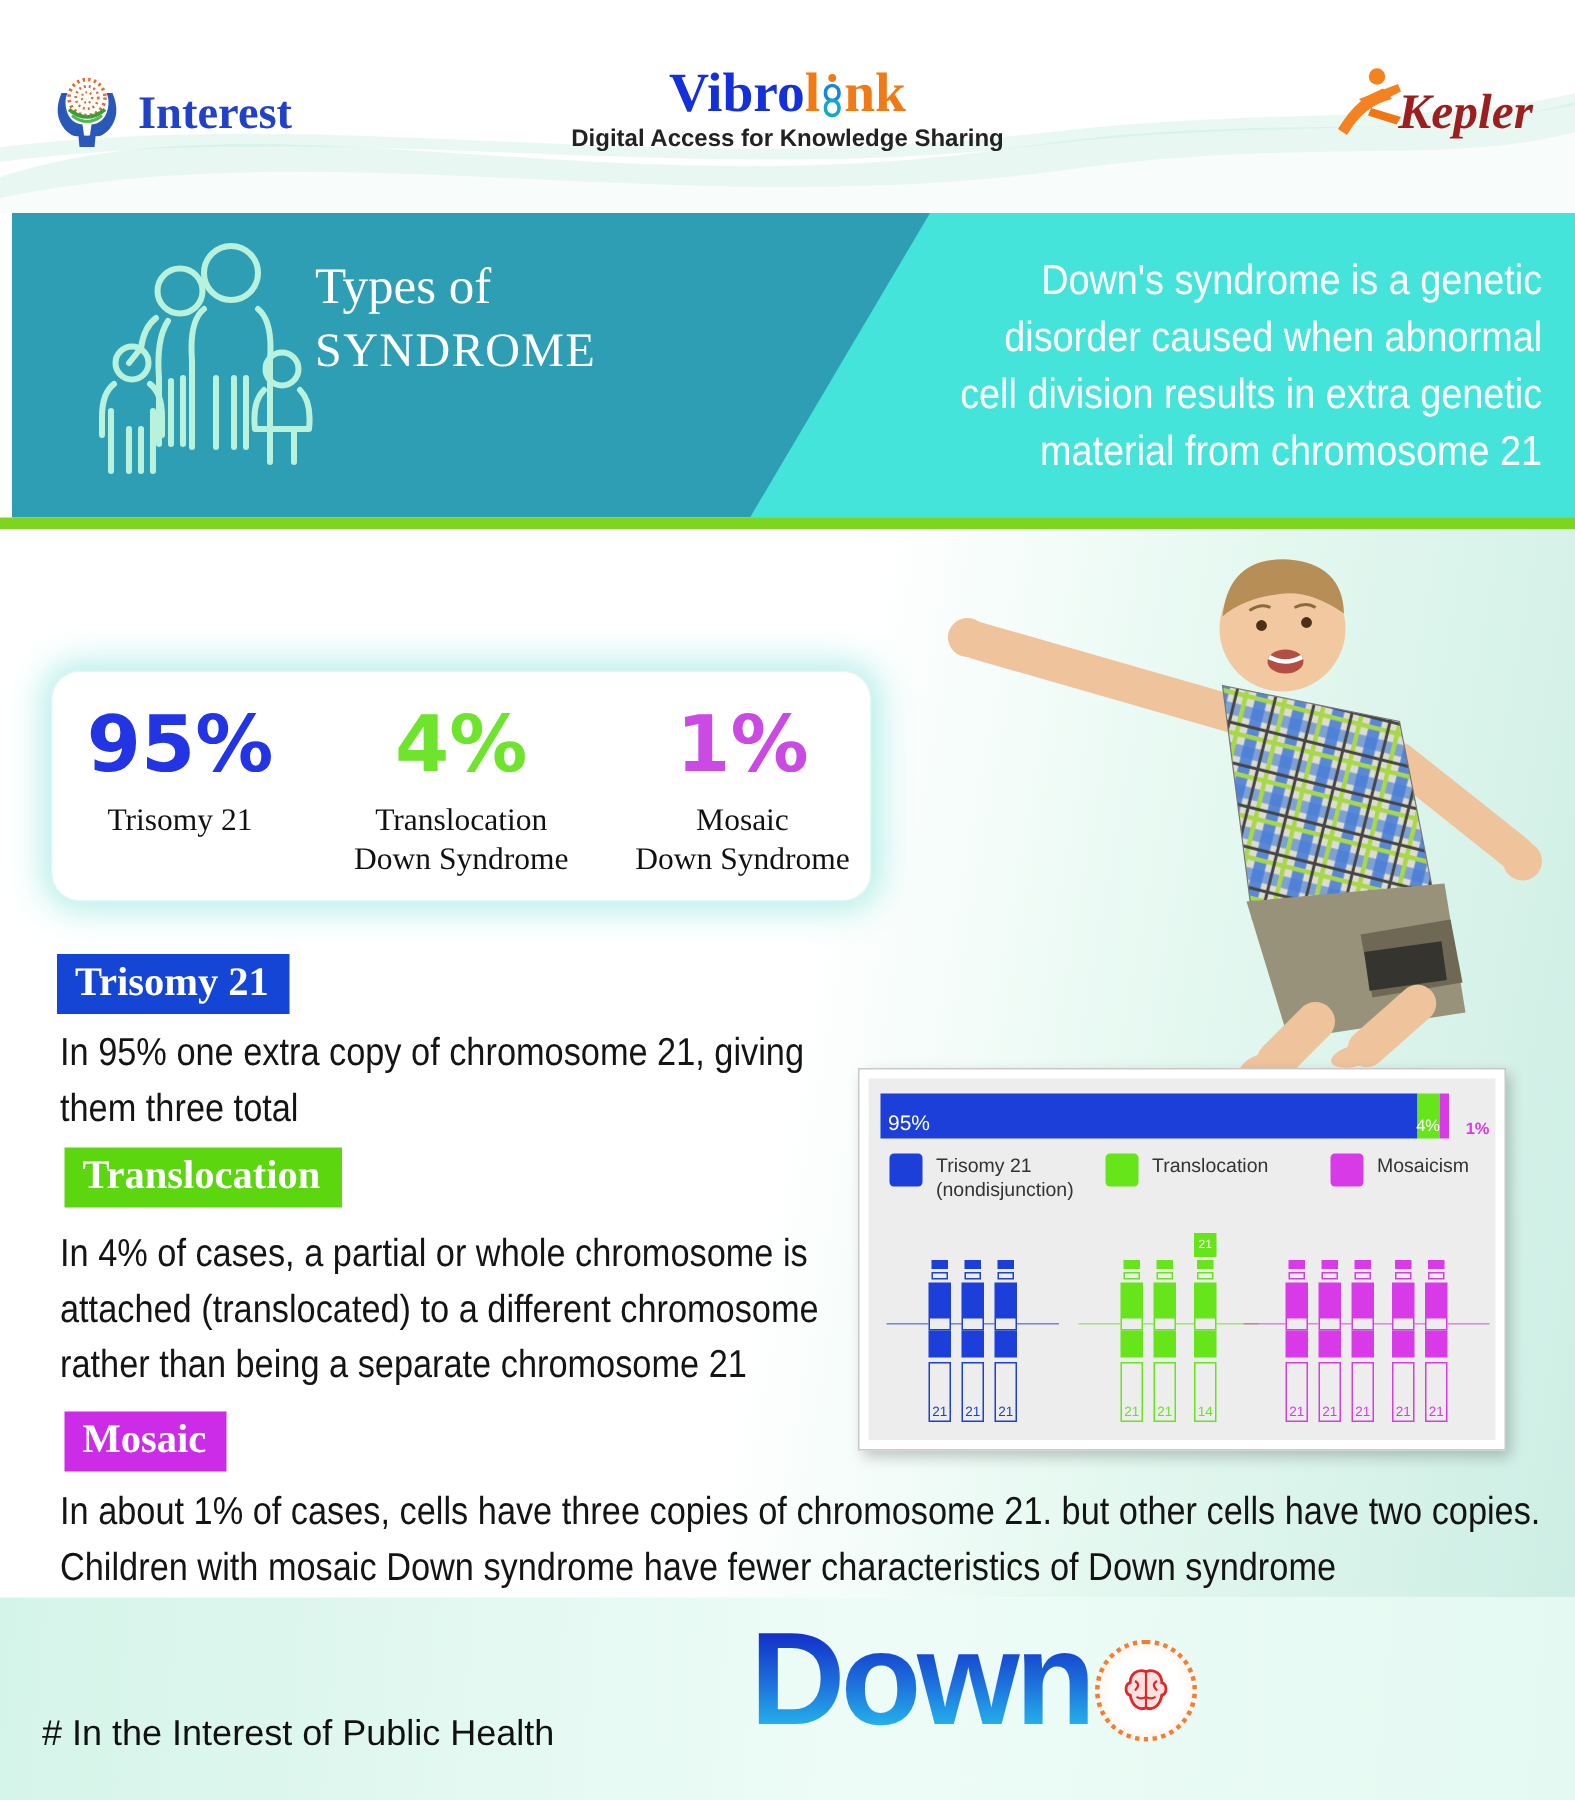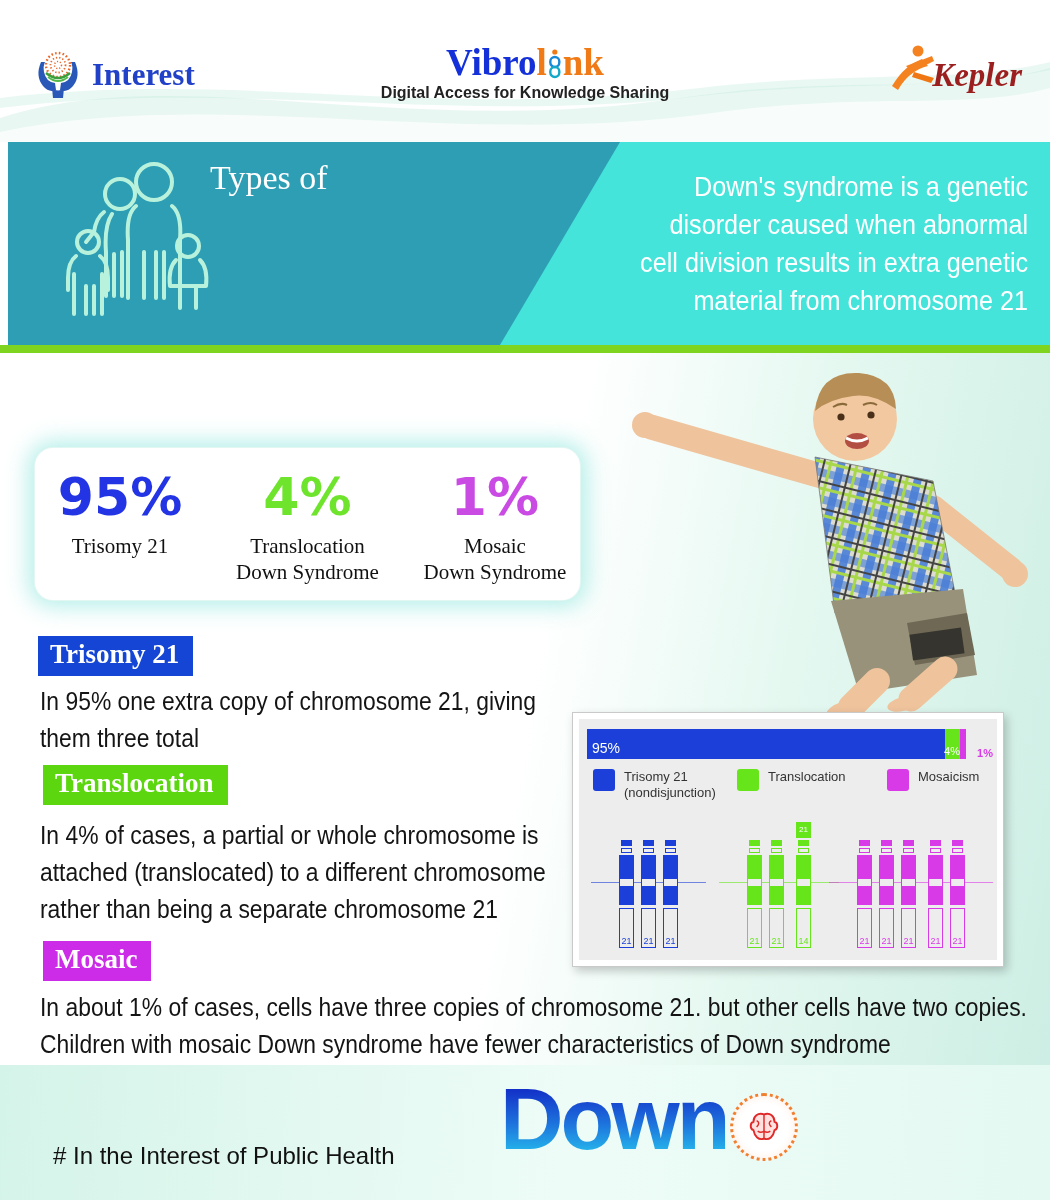--- a/index.html
+++ b/index.html
@@ -17,21 +17,21 @@
   .vl-link{margin:0 1px 2px 1px;}
   .vibrolink-tagline{font-size:16px;font-weight:bold;color:#222;margin-top:3px;}
   .logo-kepler{position:absolute;right:28px;top:44px;display:flex;align-items:flex-end;}
   .kepler-name{font-family:"Liberation Serif",serif;font-weight:bold;font-style:italic;font-size:33px;color:#9c1f1f;margin-left:-8px;}
 
   
   .banner{position:absolute;left:8px;top:142px;width:1042px;height:203px;background:#2E9EB4;overflow:hidden;}
   .banner-diagonal{position:absolute;inset:0;background:#45E4DB;
     clip-path:polygon(612px 0,1042px 0,1042px 203px,492px 203px);}
   .family-icon{position:absolute;left:52px;top:14px;}
-  .banner-title{position:absolute;left:202px;top:16px;color:#fff;font-family:"Liberation Serif",serif;}
+  .banner-title{position:absolute;left:202px;top:30px;color:#fff;font-family:"Liberation Serif",serif;}
   .bt1{font-size:34px;line-height:40px;}
   .bt2{font-size:57px;font-weight:bold;letter-spacing:2px;line-height:62px;}
   .bt3{font-size:32px;letter-spacing:1px;line-height:42px;}
   .banner-desc{position:absolute;right:22px;top:26px;text-align:right;color:#fff;
     font-size:28px;line-height:38px;transform:scaleX(.9);transform-origin:right top;}
   .banner-desc .line{white-space:nowrap;}
   .green-line{position:absolute;left:0;top:345px;width:1050px;height:8px;background:#7FD41F;}
 
   
   .main{position:absolute;left:0;top:353px;width:1050px;height:712px;
@@ -87,21 +87,21 @@
   .ch-body2{width:15px;height:18px;}
   .ch-tail{width:15px;height:40px;box-sizing:border-box;background:#ededed;margin-top:3px;position:relative;}
   .ch-num{position:absolute;bottom:0;left:0;width:100%;text-align:center;font-size:9px;line-height:11px;}
 
   
   .boy{position:absolute;right:0;top:2px;pointer-events:none;}
 
   
   .footer{position:absolute;left:0;top:1065px;width:1050px;height:135px;
     background:linear-gradient(95deg,#d5f4e9,#eefcf7 55%,#e3f9f1);}
-  .hashtag{position:absolute;left:53px;bottom:30px;font-size:24px;color:#111;}
+  .hashtag{position:absolute;left:28px;bottom:30px;font-size:24px;color:#111;}
   .vibrocar{position:absolute;left:500px;top:6px;display:flex;align-items:flex-start;}
   .vc-text{font-family:"Liberation Sans",sans-serif;font-weight:bold;font-size:88px;line-height:96px;
     letter-spacing:-3px;color:#1a5fd8;}
   @supports ((-webkit-background-clip:text) or (background-clip:text)){
     .vc-text{background:linear-gradient(180deg,#1123c4 12%,#1d73dd 55%,#27c6ee 92%);
       -webkit-background-clip:text;background-clip:text;color:transparent;}
   }
   .vc-brain{width:62px;height:62px;border-radius:50%;border:3px dotted #f08030;margin:22px 2px 0 2px;
     background:radial-gradient(#ffffff 55%,#ffe9dd);display:grid;place-items:center;flex:none;}
   .vc-side{display:flex;flex-direction:column;justify-content:space-between;height:96px;margin-left:4px;padding:8px 0 6px 0;box-sizing:border-box;}
@@ -172,20 +172,21 @@
       <circle cx="28" cy="86" r="11"></circle>
       <path d="M16,100 Q8,106 8,122 L8,134 M40,100 Q48,106 48,122 L48,134"></path>
       <path d="M14,118 L14,158 M26,130 L26,158 M34,130 L34,158 M42,118 L42,158"></path>
       <circle cx="128" cy="90" r="11"></circle>
       <path d="M116,104 Q108,112 110,130 L146,130 Q148,112 140,104"></path>
       <path d="M120,130 L120,152 M136,130 L136,152"></path>
     </svg>
 
     <div class="banner-title">
       <div class="bt1">Types of</div>
+      <div class="bt3">SYNDROME</div>
     </div>
 
     <div class="banner-desc">
       <div class="line">Down's syndrome is a genetic</div>
       <div class="line">disorder caused when abnormal</div>
       <div class="line">cell division results in extra genetic</div>
       <div class="line">material from chromosome 21</div>
     </div>
   </div>
   <div class="green-line"></div>

